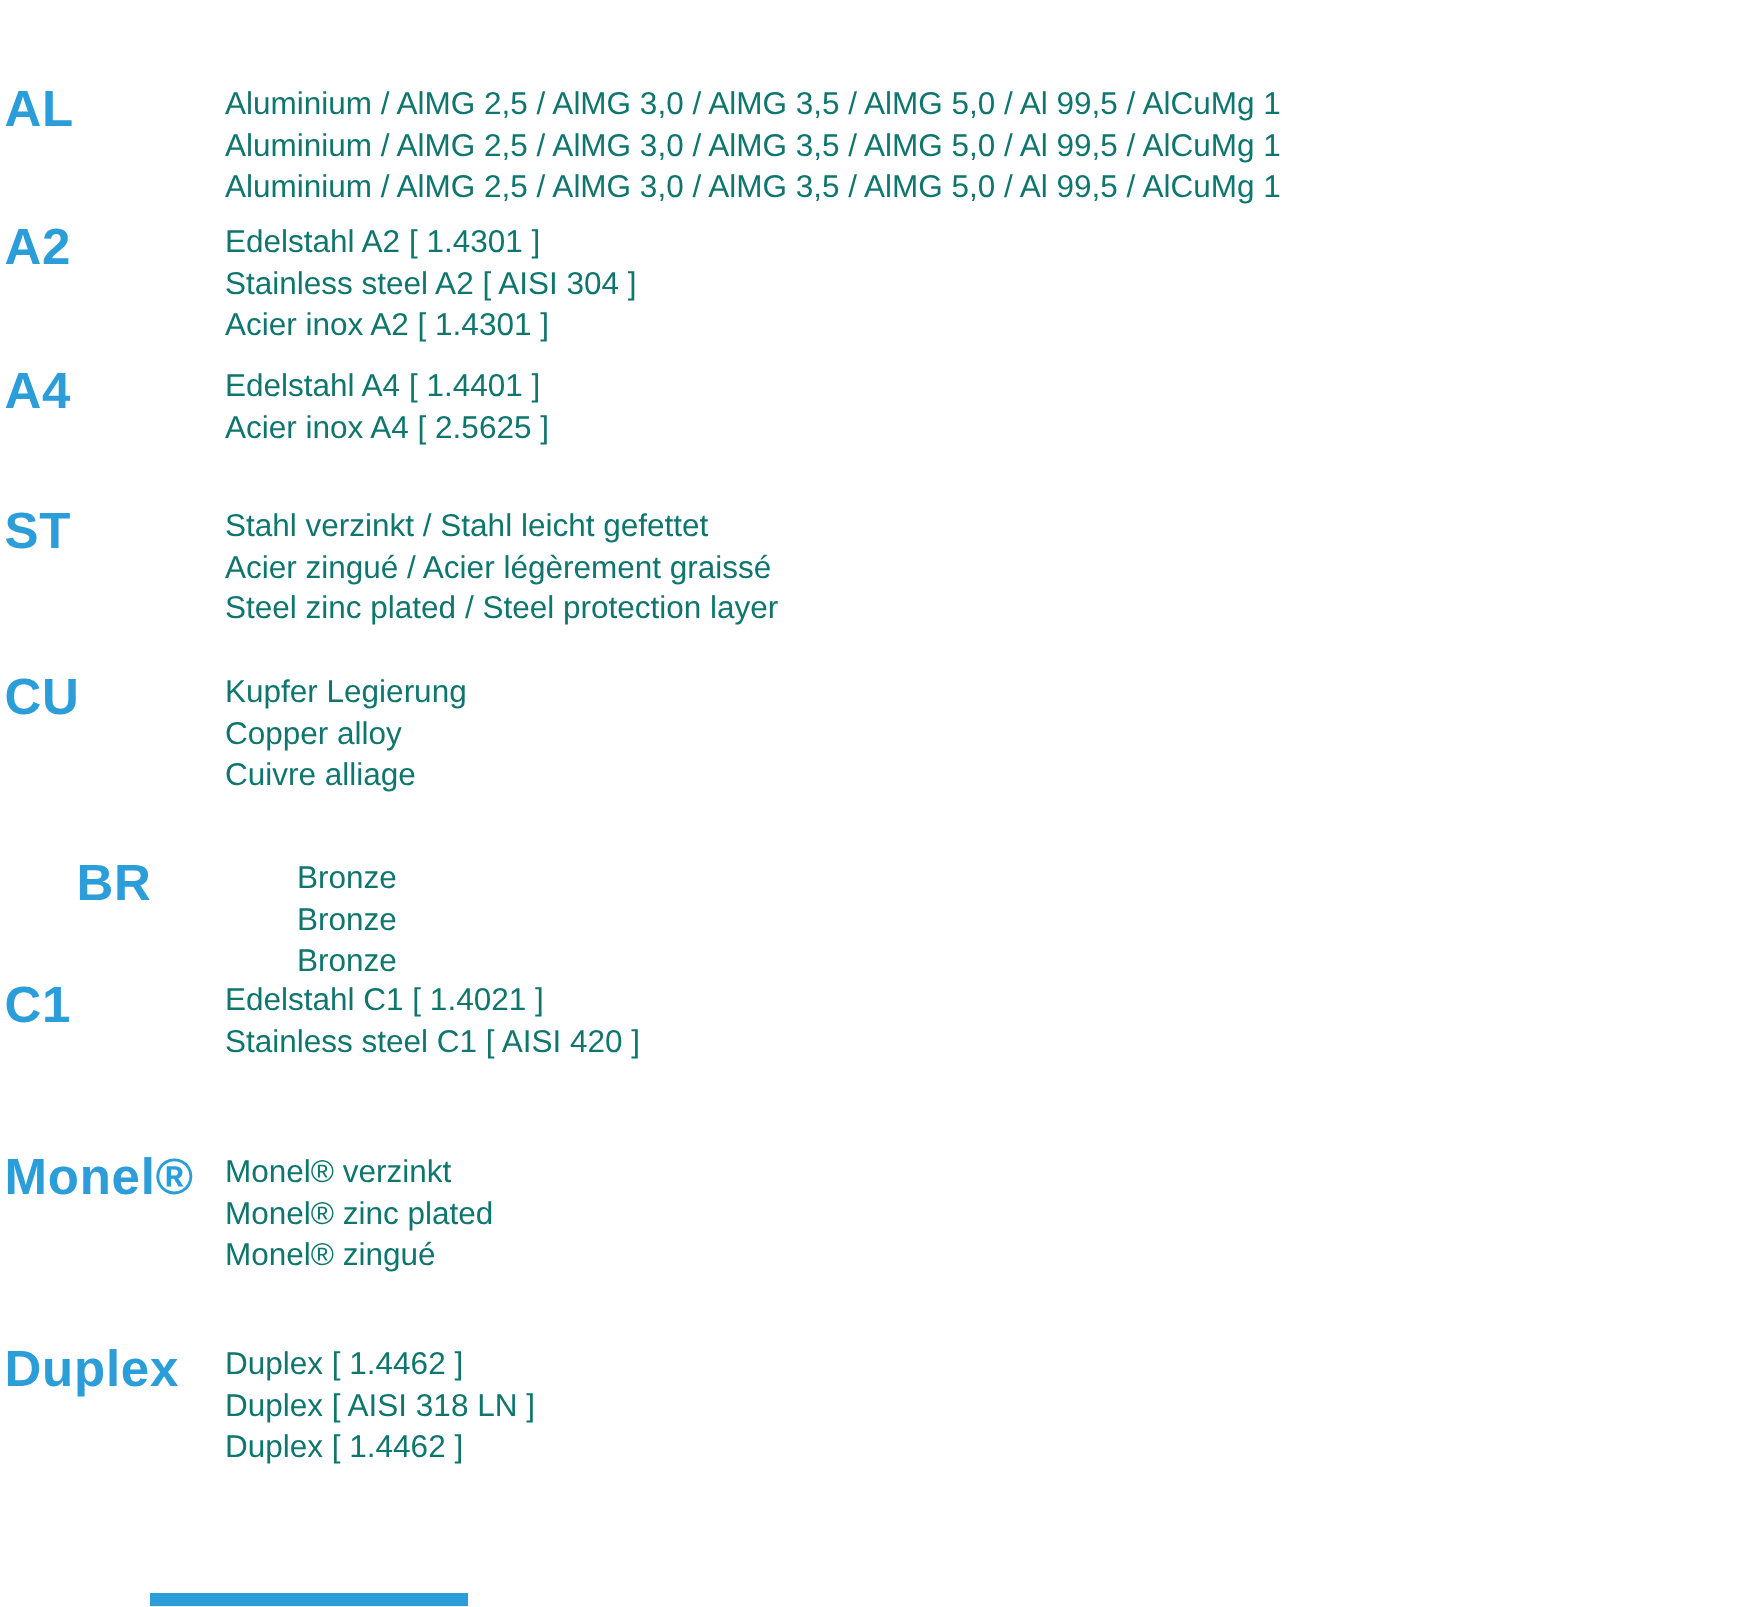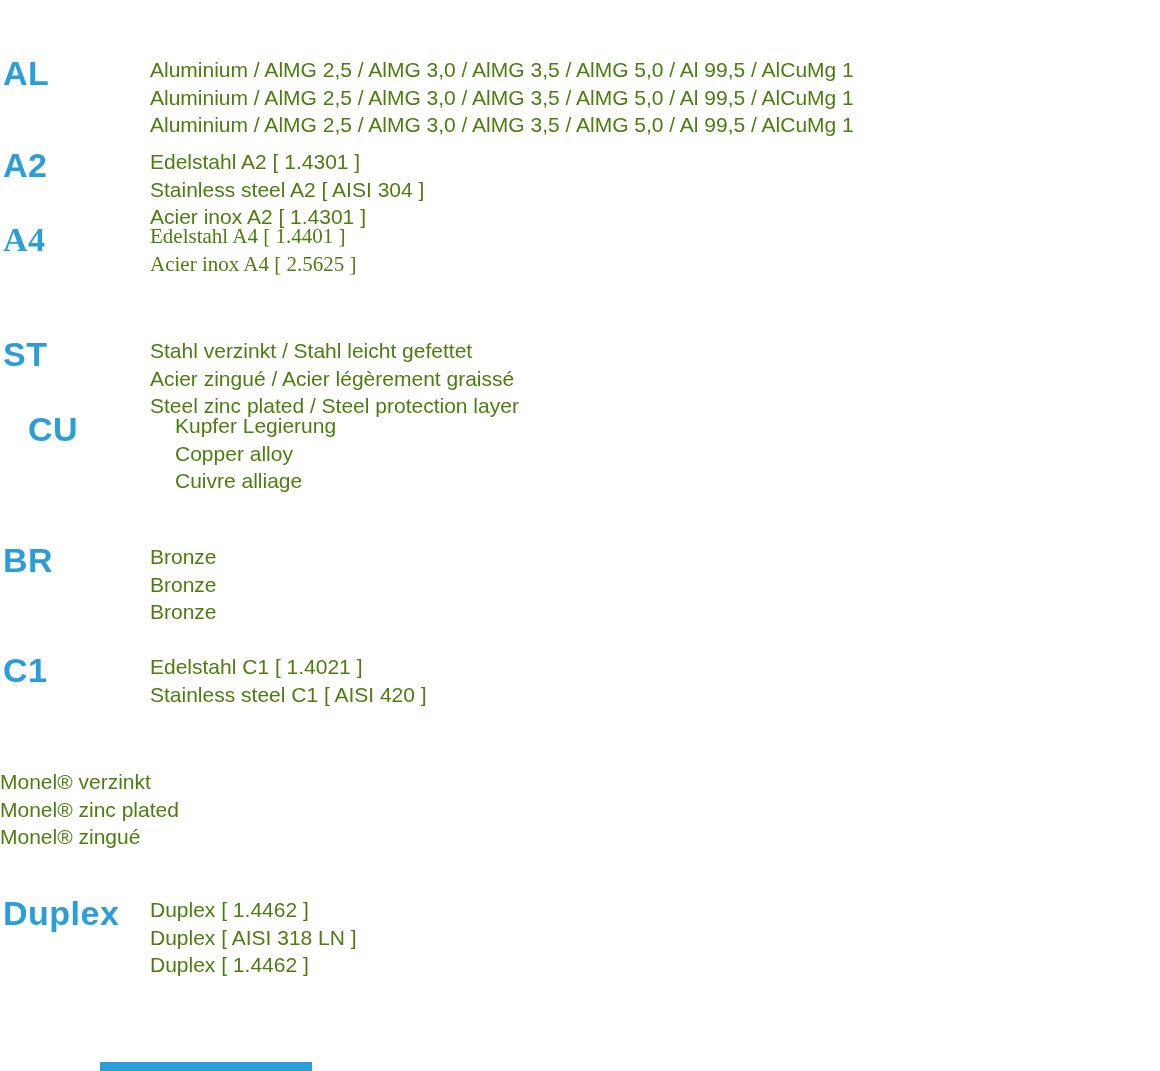--- a/index.html
+++ b/index.html
@@ -31,21 +31,21 @@
     color: var(--accent, #2b9dd9);
     line-height: 1;
     white-space: nowrap;
   }
   .lines {
     flex: 0 0 auto;
   }
   .line {
     font-size: 21px;
     line-height: 27.5px;
-    color: #4d7c0f;
+    color: #0f766e;
     white-space: nowrap;
   }
   .footer-bar {
     position: absolute;
     left: 100px;
     top: 1062px;
     width: 212px;
     height: 9px;
     background: var(--accent, #2b9dd9);
   }
@@ -66,64 +66,65 @@
 
   <div class="row" style="top: 148px;">
     <div class="code">A2</div>
     <div class="lines">
           <div class="line">Edelstahl A2 [ 1.4301 ]</div>
           <div class="line">Stainless steel A2 [ AISI 304 ]</div>
           <div class="line">Acier inox A2  [ 1.4301 ]</div>
         </div>
   </div>
 
-  <div class="row" style="top: 223px; font-family: Liberation Serif, serif;">
+  <div class="row" style="top: 244px;">
     <div class="code">A4</div>
     <div class="lines">
           <div class="line">Edelstahl A4 [ 1.4401 ]</div>
           <div class="line">Acier inox A4 [ 2.5625 ]</div>
         </div>
   </div>
 
   <div class="row" style="top: 337px;">
     <div class="code">ST</div>
     <div class="lines">
           <div class="line">Stahl verzinkt / Stahl leicht gefettet</div>
           <div class="line">Acier zingué / Acier légèrement graissé</div>
           <div class="line">Steel zinc plated / Steel protection layer</div>
         </div>
   </div>
 
-  <div class="row" style="top: 412px; margin-left: 25px;">
+  <div class="row" style="top: 448px;">
     <div class="code">CU</div>
     <div class="lines">
           <div class="line">Kupfer Legierung</div>
           <div class="line">Copper alloy</div>
           <div class="line">Cuivre alliage</div>
         </div>
   </div>
 
-  <div class="row" style="top: 543px;">
+  <div class="row" style="top: 572px; margin-left: 48px;">
     <div class="code">BR</div>
     <div class="lines">
           <div class="line">Bronze</div>
           <div class="line">Bronze</div>
           <div class="line">Bronze</div>
         </div>
   </div>
 
   <div class="row" style="top: 653px;">
     <div class="code">C1</div>
     <div class="lines">
           <div class="line">Edelstahl C1 [ 1.4021 ]</div>
           <div class="line">Stainless steel C1 [ AISI 420 ]</div>
         </div>
   </div>
 
   <div class="row" style="top: 768px;">
+    <div class="code">Monel®</div>
     <div class="lines">
           <div class="line">Monel® verzinkt</div>
           <div class="line">Monel® zinc plated</div>
           <div class="line">Monel® zingué</div>
         </div>
   </div>
 
   <div class="row" style="top: 896px;">
     <div class="code">Duplex</div>
     <div class="lines">

